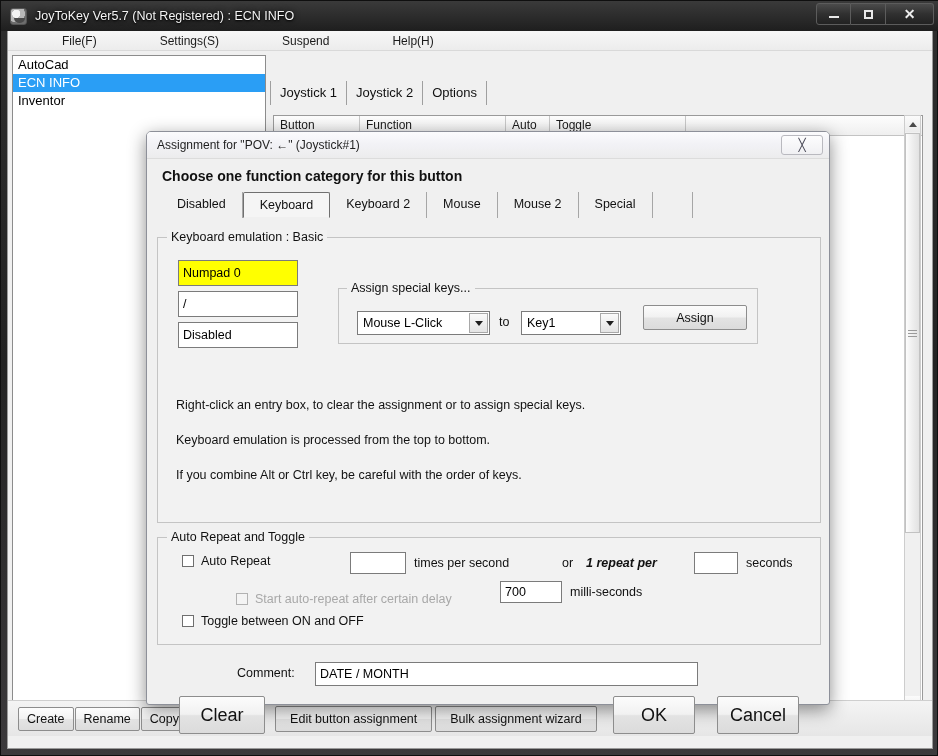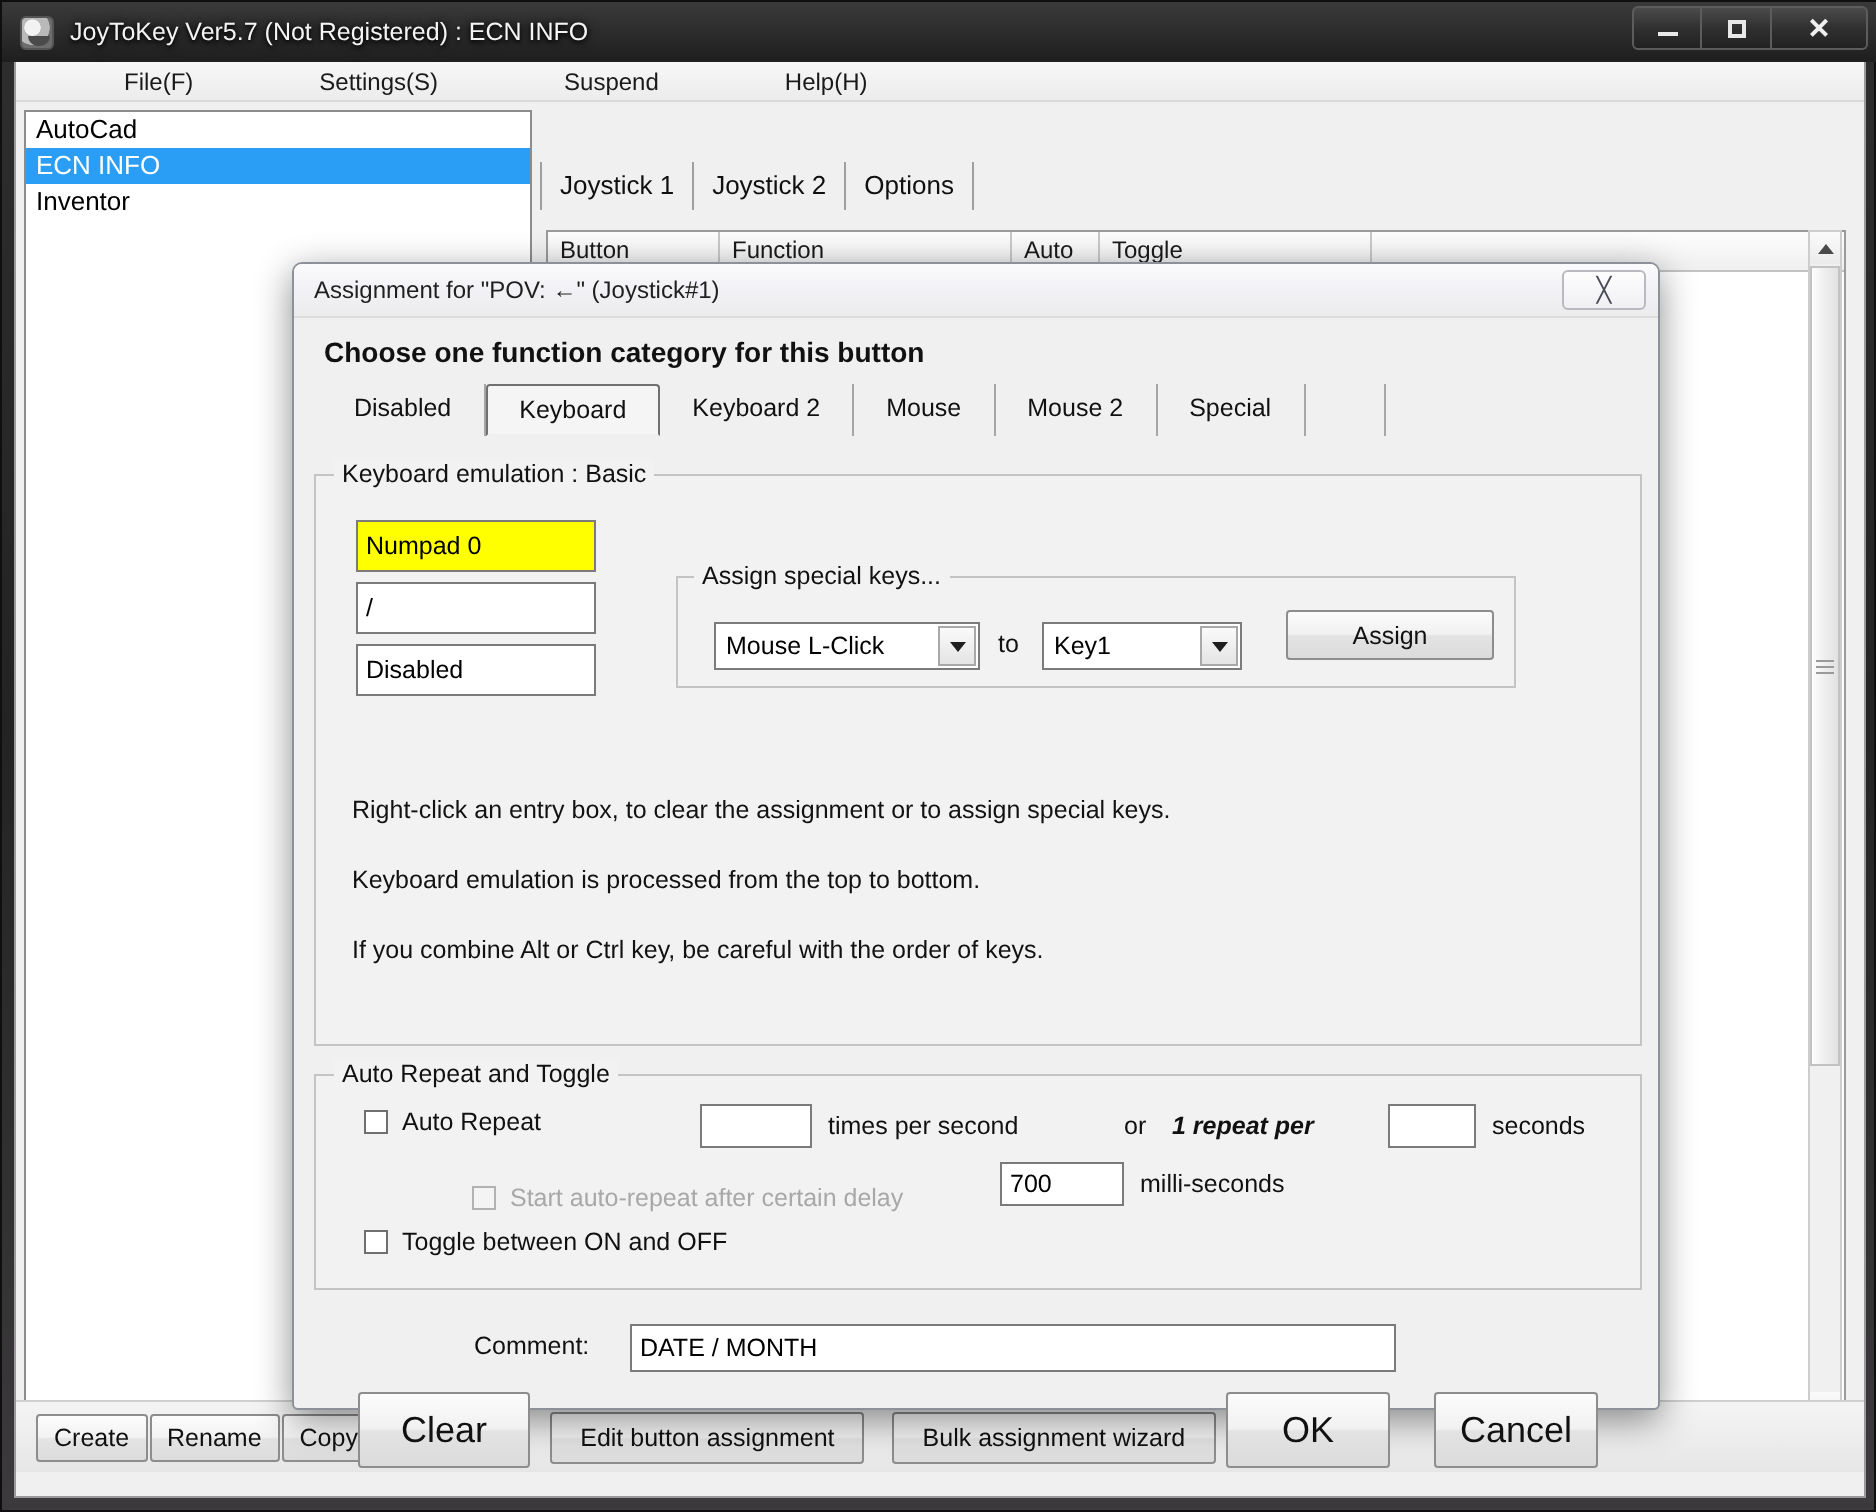--- a/index.html
+++ b/index.html
@@ -190,21 +190,21 @@
     border-radius: 2px;
     font-size: 12.5px; color: #111;
     padding: 3px 8px;
     cursor: default;
     white-space: nowrap;
   }
   #group-left { display:flex; gap:1px; margin-left: 10px; }
   #group-left .btn { padding: 4px 8px; }
   .vsep { width: 2px; height: 26px; margin: 0 12px 0 18px;
           border-left: 1px solid #bdbdbd; border-right: 1px solid #ffffff; }
-  #group-right { display:flex; gap: 14px; }
+  #group-right { display:flex; gap: 3px; }
   #group-right .btn { padding: 5px 14px; }
 
   
   #dialog {
     position: absolute; left: 145px; top: 130px;
     width: 684px; height: 574px;
     background: #f0f0f0;
     border: 1px solid #8d9099;
     border-radius: 5px 5px 3px 3px;
     box-shadow: 0 5px 18px rgba(0,0,0,.45);

